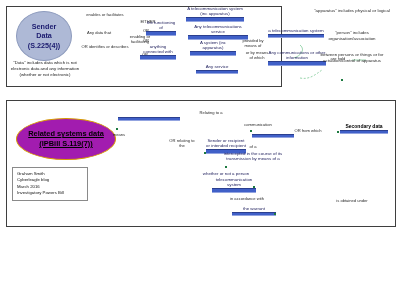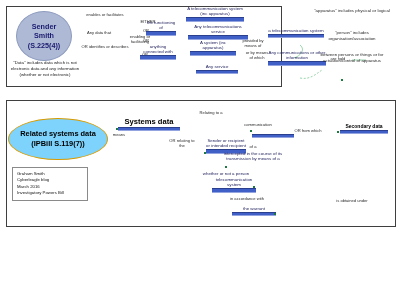--- a/index.html
+++ b/index.html
@@ -44,35 +44,36 @@
     line-height: 9.5px;
     display: flex;
     flex-direction: column;
     align-items: center;
     justify-content: center;
     text-align: center;
     box-sizing: border-box;
   }
   .root-ellipse {
     position: absolute;
-    left: 8px; top: 118px;
+    left: 16px; top: 118px;
     width: 100px; height: 42px;
     border-radius: 50%;
-    background: #7dd3fc;
+    background: #a21caf;
     border: 1px solid #d79b00;
     color: #000000;
     font-weight: bold;
     font-size: 7.4px;
     line-height: 10px;
     display: flex;
     flex-direction: column;
     align-items: center;
     justify-content: center;
     text-align: center;
     box-sizing: border-box;
+    text-decoration: underline;
   }
 
   
   .bar-node {
     position: absolute;
     display: flex;
     flex-direction: column;
     align-items: center;
     box-sizing: border-box;
   }
@@ -230,21 +231,21 @@
       <path d="M290,214 C330,214 346,200 352,170 C358,148 350,136 340,132"></path>
 
       <path d="M312,131 L314,131"></path>
     </g>
   </svg>
 
   <div class="panel" id="panel-top"></div>
 
   <div class="root-circle">
     <span>Sender</span>
-    <span>Smith</span>
+    <span>Data</span>
     <span>(S.225(4))</span>
   </div>
 
   <div class="root-desc">"Data" includes data which is not electronic data and any information (whether or not electronic)</div>
 
   <div class="elabel" style="left:84px; top:30px; width:30px;">Any data that</div>
   <div class="elabel" style="left:74px; top:44px; width:62px;">OR identifies or describes</div>
   <div class="elabel" style="left:74px; top:12px; width:62px;">enables or facilitates</div>
   <div class="elabel" style="left:122px; top:34px; width:36px;">enabling or facilitating</div>
   <div class="elabel or" style="left:138px; top:19px; width:20px;">EITHER</div>
@@ -306,21 +307,20 @@
   <div class="panel" id="panel-bottom"></div>
 
   <div class="root-ellipse">
     <span>Related systems data</span>
     <span>(IPBill S.119(7))</span>
   </div>
 
   <div class="elabel" style="left:108px; top:132px; width:22px;">means</div>
 
   <div class="bar-node big" style="left:118px; top:117px; width:62px;">
-    <div class="txt">Systems data</div>
     <div class="bar"></div>
   </div>
   <div class="dot" style="left:116px; top:128px;"></div>
 
   <div class="elabel" style="left:196px; top:110px; width:30px;">Relating to a</div>
 
   <div class="elabel" style="left:166px; top:138px; width:32px;">OR relating to the</div>
 
   <div class="bar-node" style="left:206px; top:138px; width:40px;">
     <div class="txt wrap">Sender or recipient or intended recipient</div>

